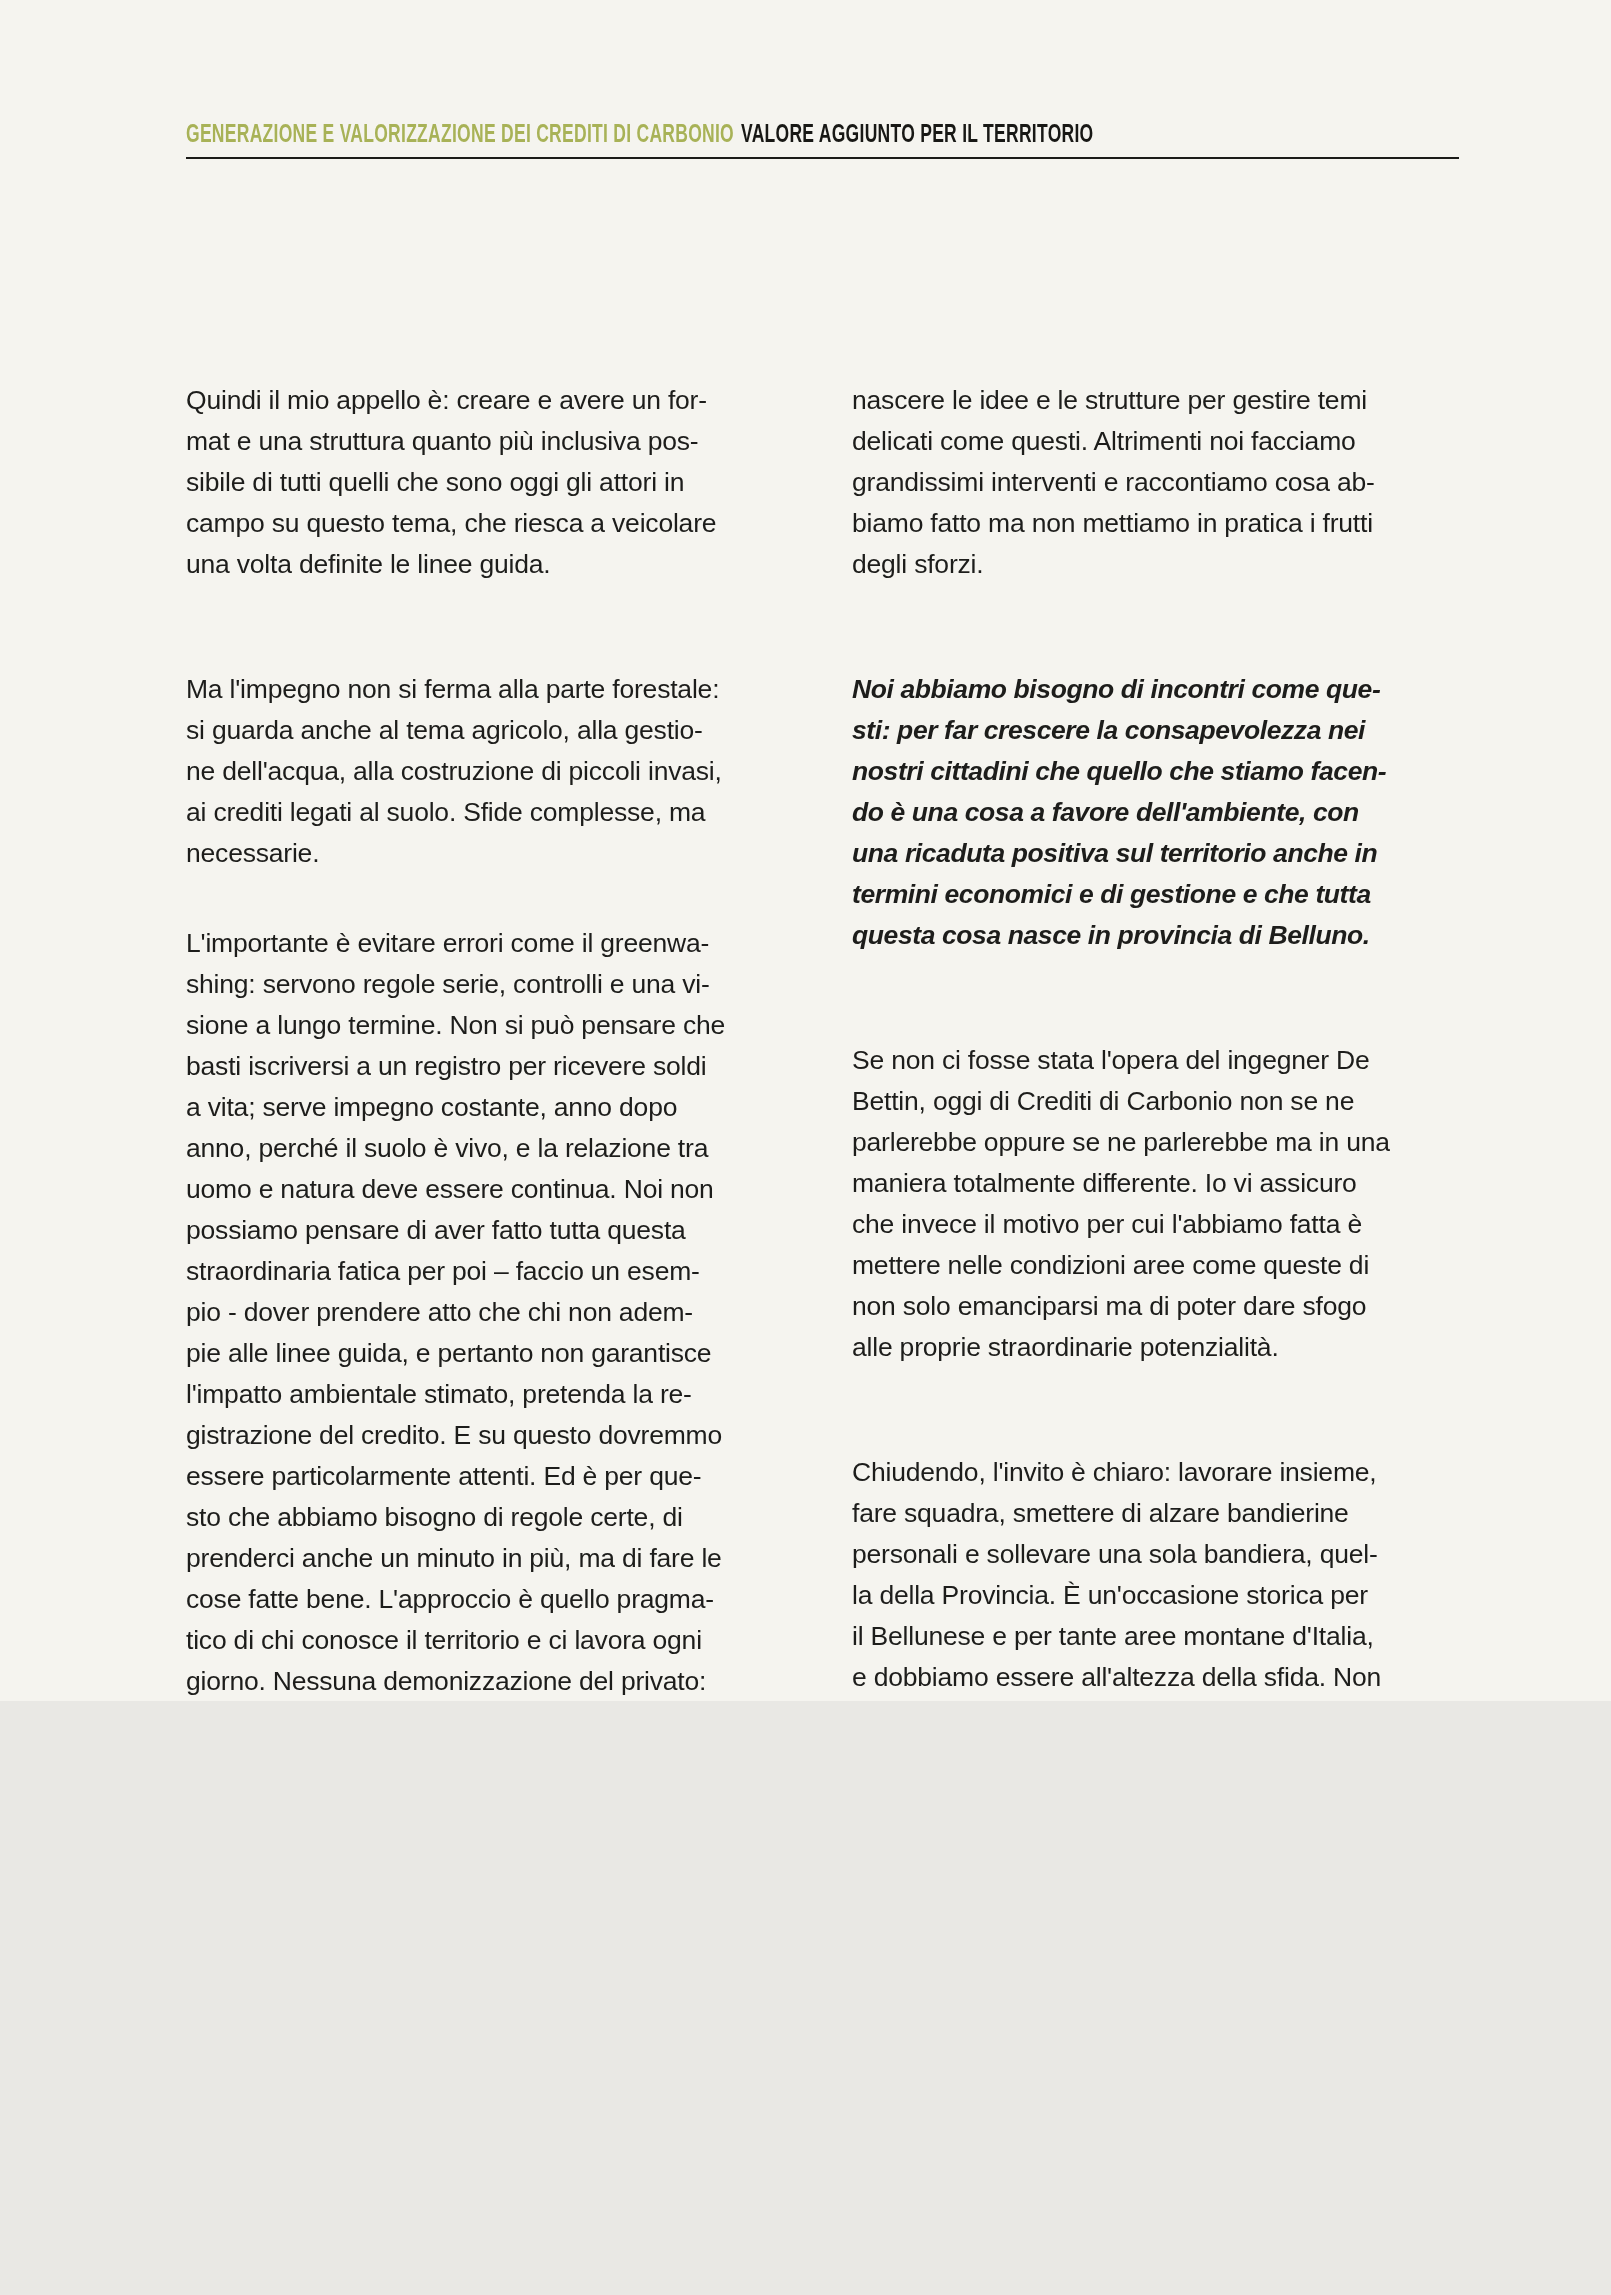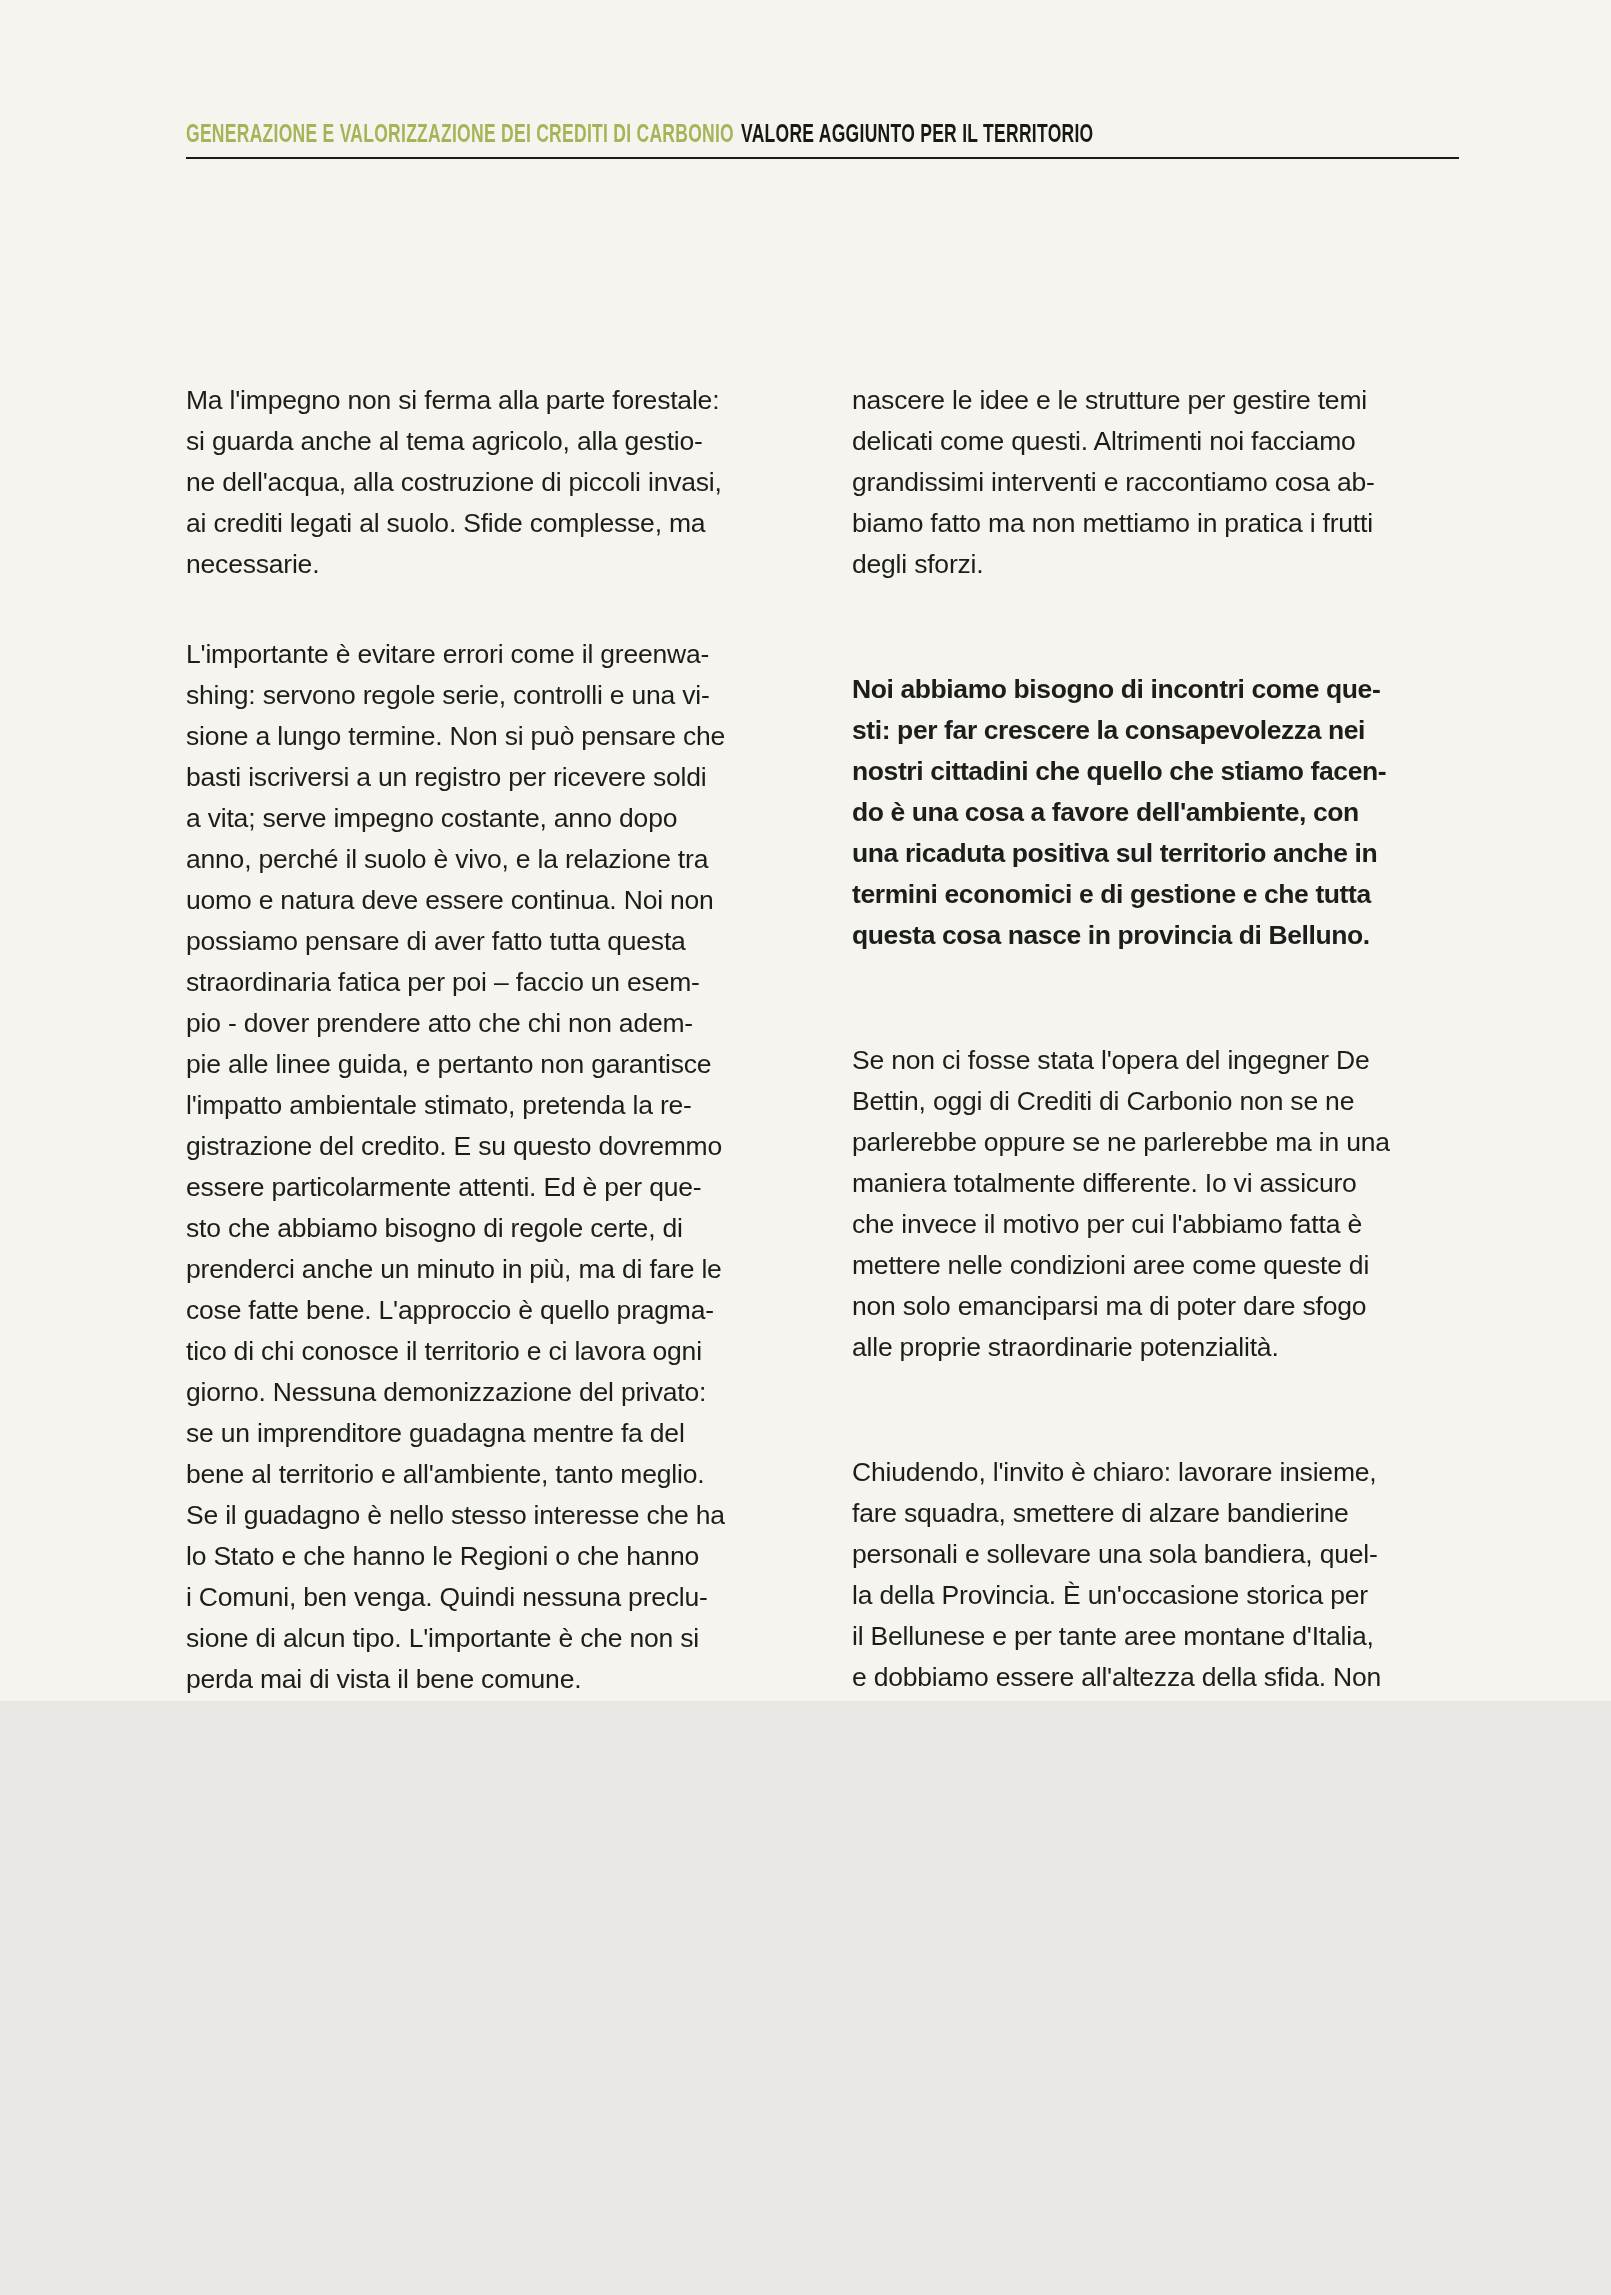--- a/index.html
+++ b/index.html
@@ -45,21 +45,21 @@
     font-size: 26.5px;
     line-height: 41px;
     letter-spacing: -0.2px;
     color: #1d1d1b;
     white-space: pre-line;
   }
   .col-left  { left: 186px;  width: 641px; }
   .col-right { left: 852px; width: 633px; }
   .para { margin: 0 0 43px 0; }
   .para.tight { margin-bottom: 8px; }
-  .para.bold  { font-weight: bold; letter-spacing: -0.4px; }
+  .para.bold  { font-weight: bold; letter-spacing: -0.4px; font-style: italic; }
   
   .pageno {
     position: absolute;
     left: 186px;
     top: 2155px;
     width: 1273px;
     text-align: left;
     font-size: 22px;
     color: #22221f;
   }
@@ -79,20 +79,25 @@
 
   <header>
     <div class="kicker">
       <span class="kicker-hl">GENERAZIONE E VALORIZZAZIONE DEI CREDITI DI CARBONIO</span><span class="kicker-rest">VALORE AGGIUNTO PER IL TERRITORIO</span>
     </div>
     <div class="rule header-rule"></div>
   </header>
 
   <main>
     <section class="col col-left">
+      <p class="para">Quindi il mio appello è: creare e avere un for-
+mat e una struttura quanto più inclusiva pos-
+sibile di tutti quelli che sono oggi gli attori in
+campo su questo tema, che riesca a veicolare
+una volta definite le linee guida.</p>
       <p class="para tight">Ma l'impegno non si ferma alla parte forestale:
 si guarda anche al tema agricolo, alla gestio-
 ne dell'acqua, alla costruzione di piccoli invasi,
 ai crediti legati al suolo. Sfide complesse, ma
 necessarie.</p>
       <p class="para">L'importante è evitare errori come il greenwa-
 shing: servono regole serie, controlli e una vi-
 sione a lungo termine. Non si può pensare che
 basti iscriversi a un registro per ricevere soldi
 a vita; serve impegno costante, anno dopo

